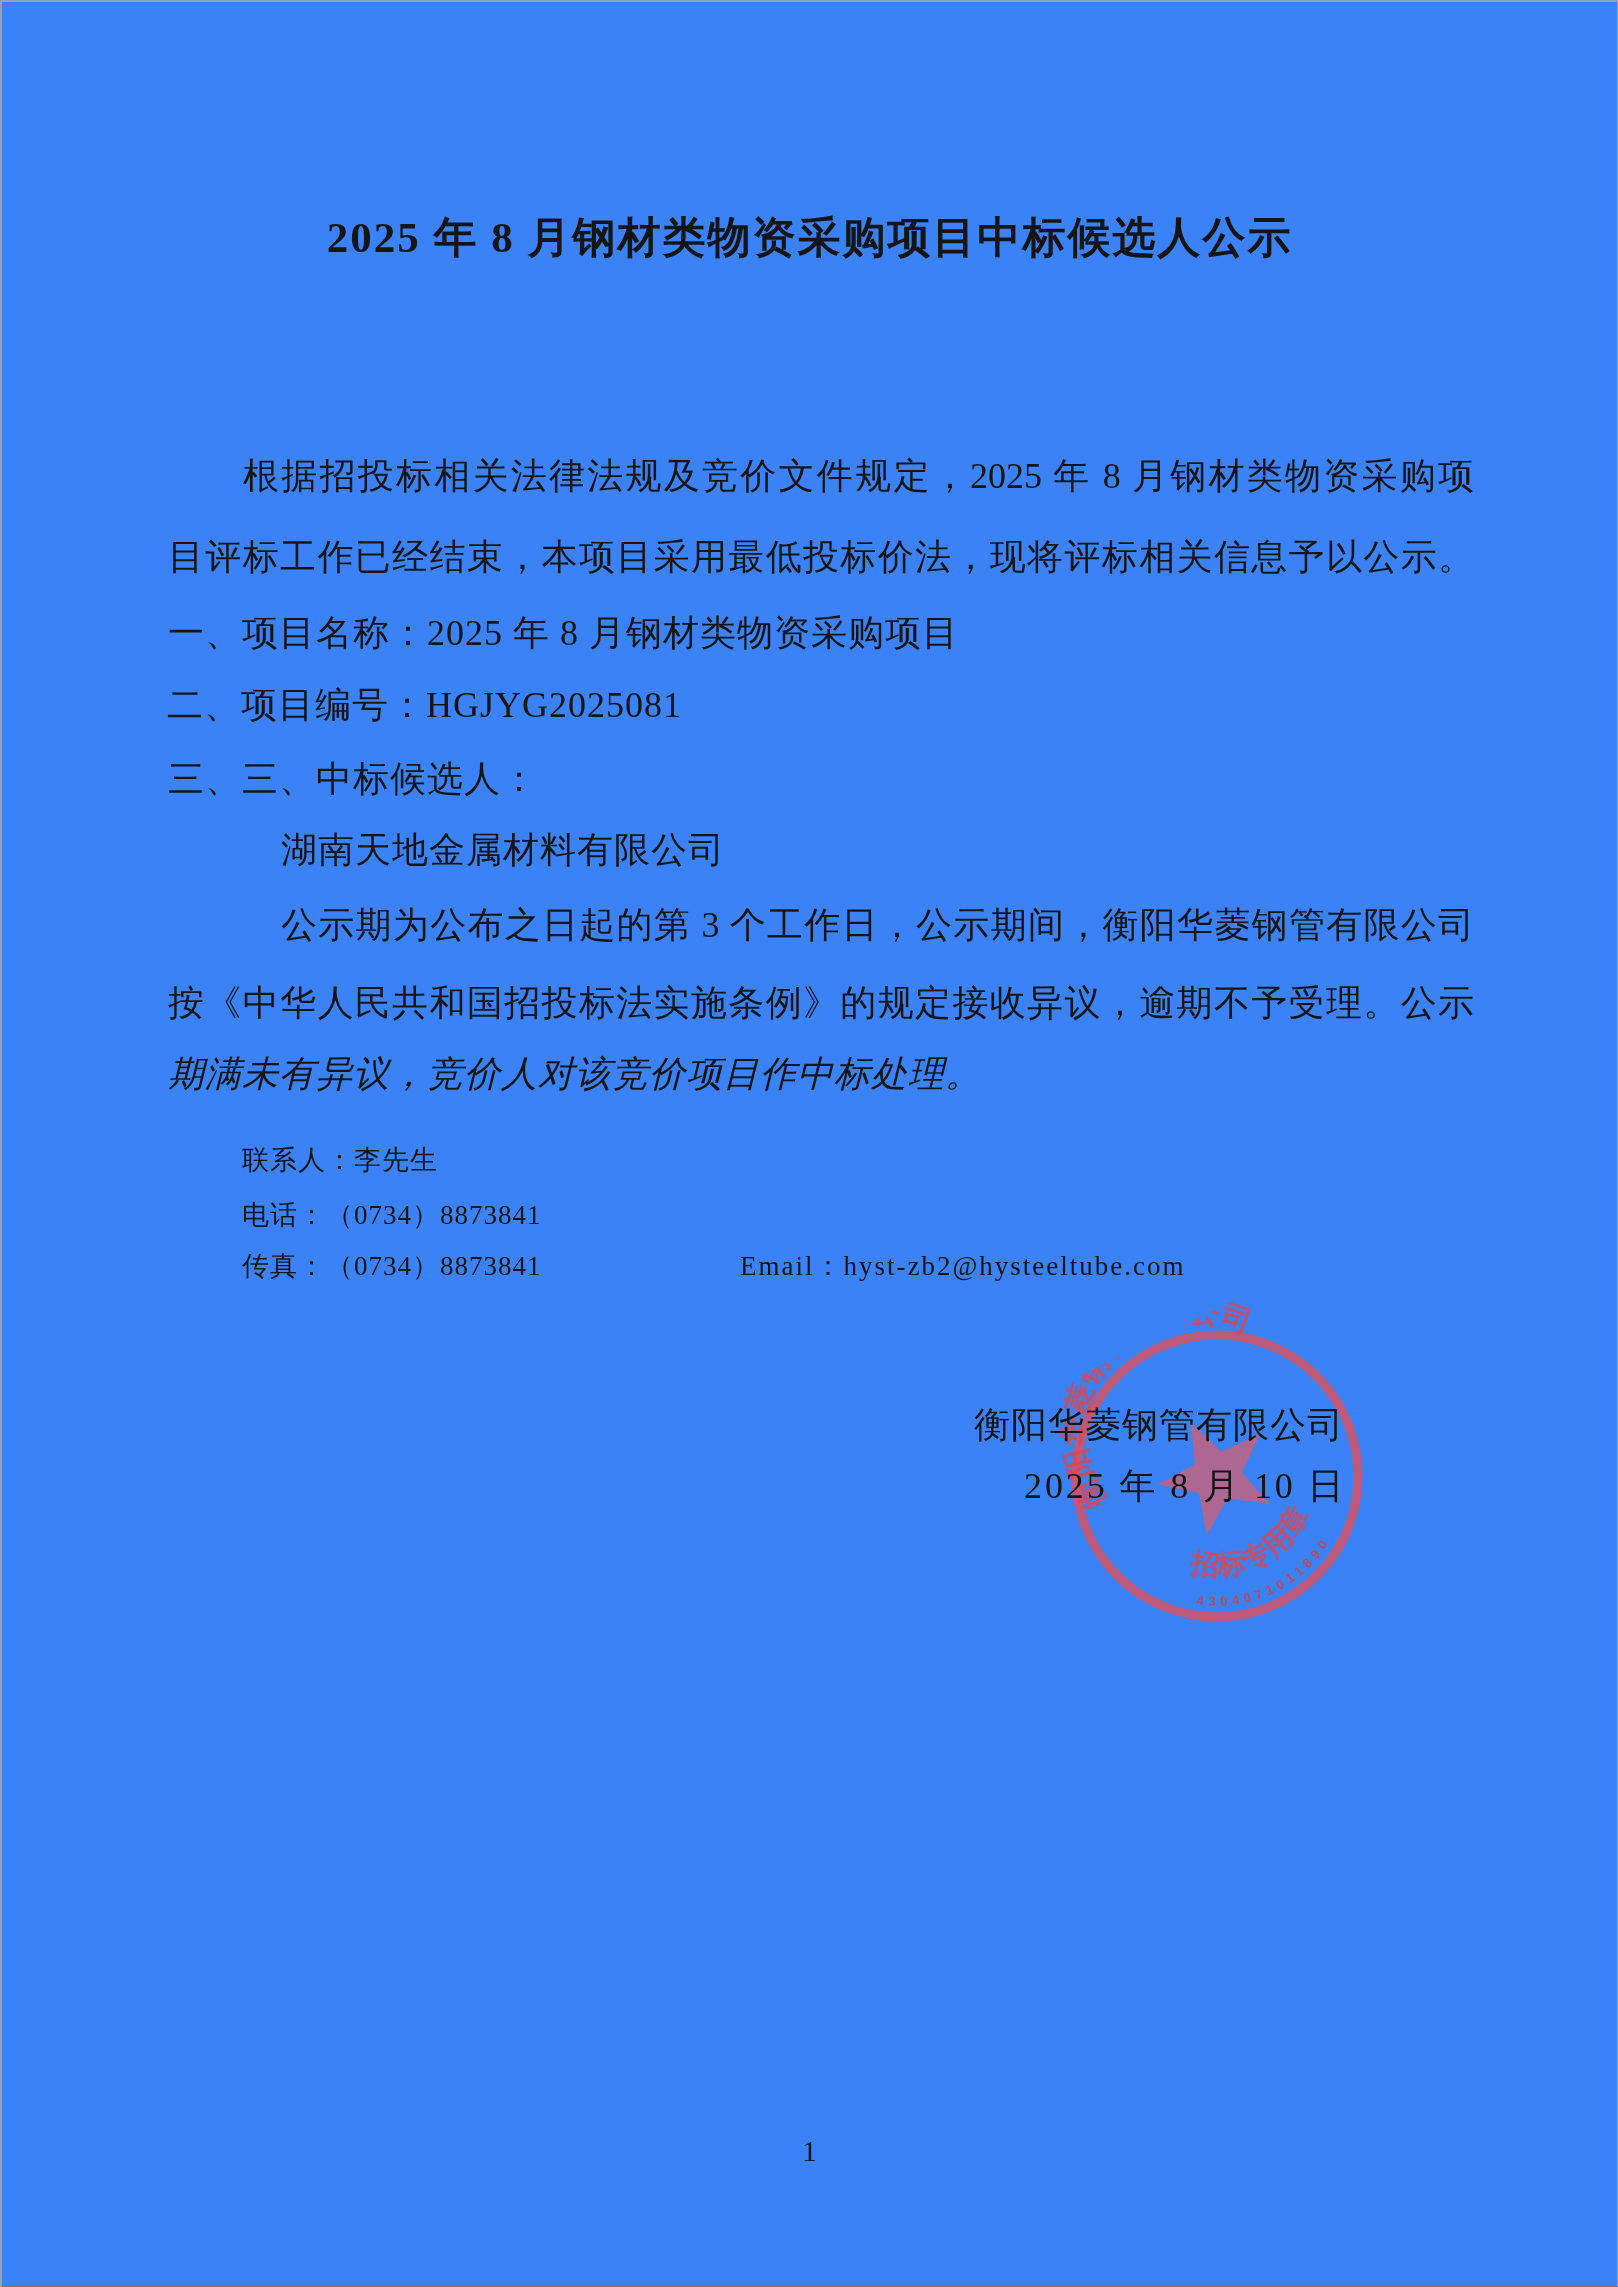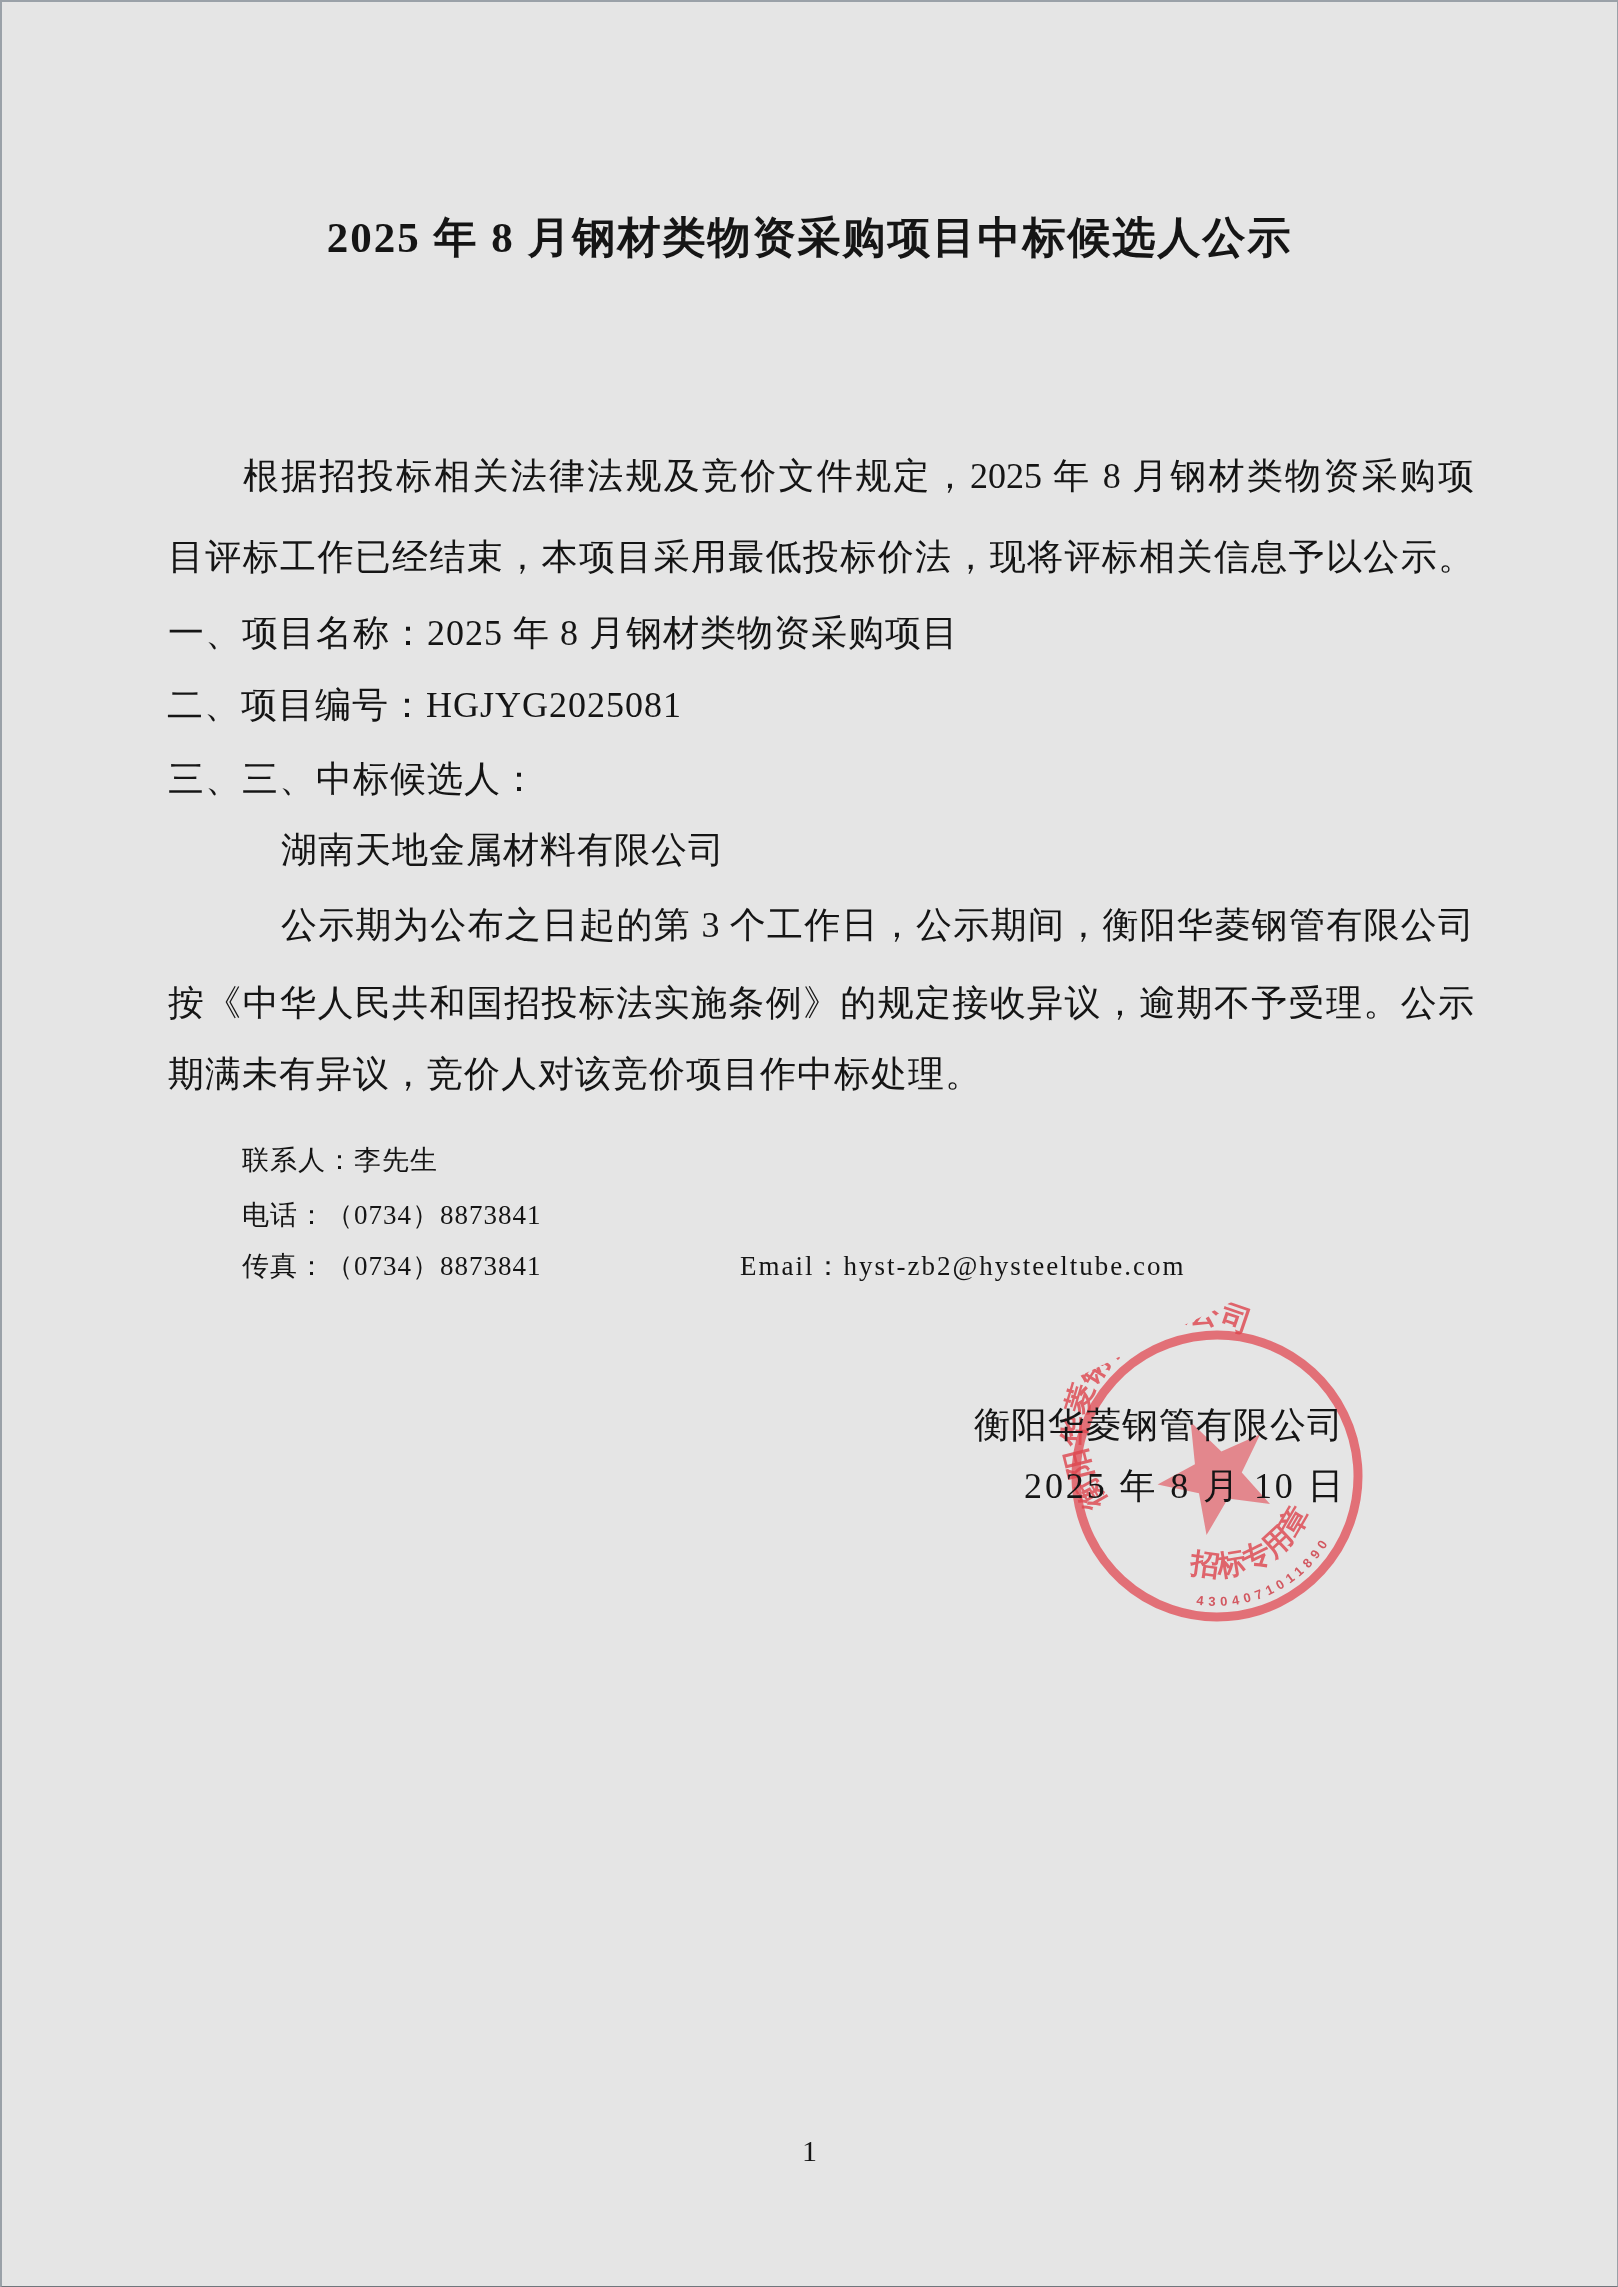--- a/index.html
+++ b/index.html
@@ -1,20 +1,20 @@
 <!DOCTYPE html>
 <html><head>
 <meta charset="utf-8">
 <style>
   html,body{margin:0;padding:0;background:#ffffff;}
   .page{
     position:relative;
     width:1615px;
     height:2284px;
-    background:#e5e5e5;
+    background:#3b82f6;
     border:2px solid #9aa1a8;
     border-bottom-color:#70767c;
     overflow:hidden;
     font-family:"Liberation Serif","DejaVu Serif",serif;
     color:#151515;
   }
   .line{
     position:absolute;
     font-size:36px;
     line-height:1.15;
@@ -68,21 +68,21 @@
   <div class="line just" style="left:166px;top:535px;width:1306px;">目评标工作已经结束，本项目采用最低投标价法，现将评标相关信息予以公示。</div>
 
   <div class="line" style="left:166px;top:611px;">一、项目名称：2025 年 8 月钢材类物资采购项目</div>
   <div class="line" style="left:165px;top:683px;">二、项目编号：HGJYG2025081</div>
   <div class="line" style="left:166px;top:757px;">三、三、中标候选人：</div>
 
   <div class="line" style="left:279px;top:828px;">湖南天地金属材料有限公司</div>
 
   <div class="line just" style="left:279px;top:903px;width:1193px;">公示期为公布之日起的第 3 个工作日，公示期间，衡阳华菱钢管有限公司</div>
   <div class="line just" style="left:166px;top:981px;width:1306px;">按《中华人民共和国招投标法实施条例》的规定接收异议，逾期不予受理。公示</div>
-  <div class="line" style="left:166px;top:1052px;">期满未有异议，竞价人对该竞价项目作中标处理。</div>
+  <div class="line" style="left:166px;top:1052px;font-style:italic;">期满未有异议，竞价人对该竞价项目作中标处理。</div>
 
   <div class="line contact" style="left:240px;top:1143px;">联系人：李先生</div>
   <div class="line contact" style="left:240px;top:1198px;">电话：（0734）8873841</div>
   <div class="line contact" style="left:240px;top:1249px;">传真：（0734）8873841</div>
   <div class="line contact" style="left:738px;top:1249px;letter-spacing:2px;">Email：hyst-zb2@hysteeltube.com</div>
 
   <div class="stamp">
     <svg width="300" height="300" viewBox="0 0 300 300">
       <defs>
         <path id="arcTop" d="M 40.45 126.71 A 112 112 0 1 1 259.55 126.71" fill="none"></path>

